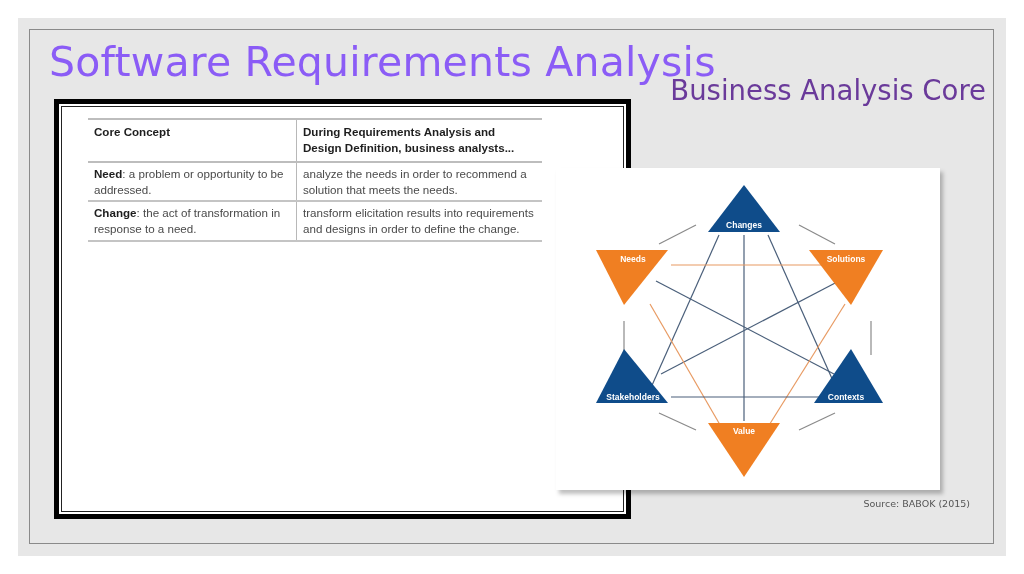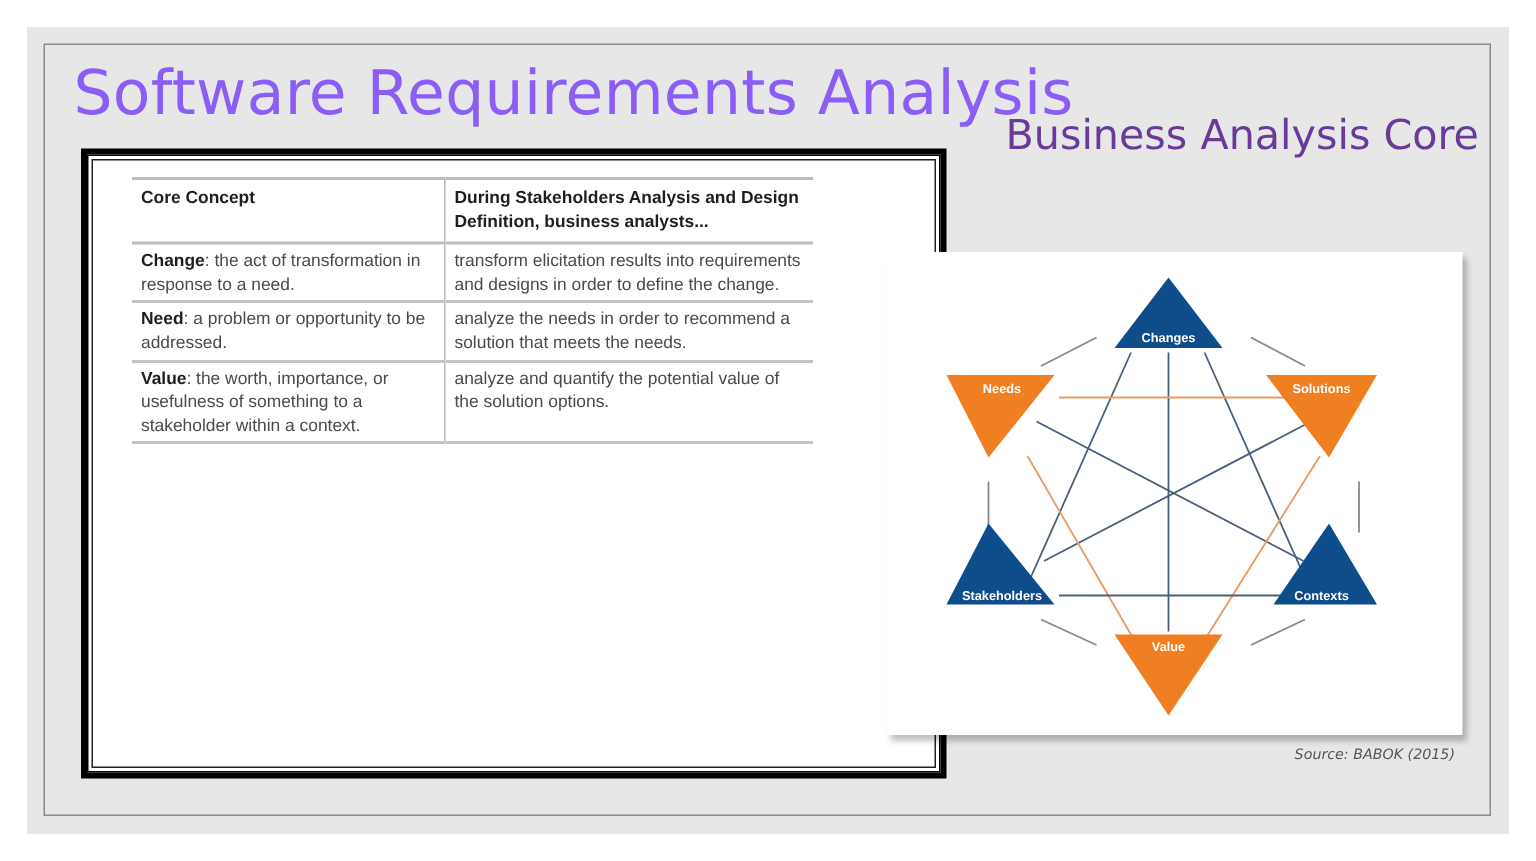--- a/index.html
+++ b/index.html
@@ -13,57 +13,53 @@
 
   .table-frame { position:absolute; left:54px; top:99px; width:577px; height:420px; background:#000; box-sizing:border-box; padding:4px; }
   .table-frame-inner { width:100%; height:100%; background:#fff; box-sizing:border-box; border:1px solid #000; outline:1px solid #fff; outline-offset:-3px; position:relative; }
   .table-frame-inner2 { position:absolute; left:2px; top:2px; right:2px; bottom:2px; border:1px solid #222; background:#fff; }
   table.concepts { position:absolute; left:26px; top:11px; width:454px; border-collapse:collapse; font-family:"Liberation Sans", sans-serif; font-size:11.6px; color:#4a4a4a; line-height:15.6px; }
   table.concepts th { text-align:left; font-weight:bold; color:#1e1e1e; vertical-align:top; padding:4px 6px 6px 6px; border-top:2px solid #bdbdbd; border-bottom:2px solid #bdbdbd; }
   table.concepts td { vertical-align:top; padding:3px 6px 3px 6px; border-bottom:2px solid #c4c4c4; }
   table.concepts th:first-child, table.concepts td:first-child { border-right:1px solid #b8b8b8; width:196px; }
   table.concepts td b { color:#1e1e1e; }
 
-  .diagram-frame { position:absolute; left:591px; top:168px; width:384px; height:322px; background:#fff; box-shadow: 3px 4px 4px rgba(0,0,0,0.25); }
+  .diagram-frame { position:absolute; left:556px; top:168px; width:384px; height:322px; background:#fff; box-shadow: 3px 4px 4px rgba(0,0,0,0.25); }
   .diagram-frame svg { position:absolute; left:0; top:0; }
-  .source { position:absolute; left:820px; top:498px; width:150px; text-align:right; font-family:"DejaVu Sans", sans-serif; font-size:9.5px; color:#555;font-style:italic; }
+  .source { position:absolute; left:820px; top:498px; width:150px; text-align:right; font-family:"DejaVu Sans", sans-serif; font-size:9.5px; color:#555; }
 </style>
 </head>
 <body>
 
 <div class="slide-panel"></div>
 <div class="slide-frame"></div>
 
 <div class="title">Software Requirements Analysis</div>
 <div class="subtitle">
   <span class="l1">Business Analysis Core</span>
 </div>
 
 <div class="table-frame">
   <div class="table-frame-inner">
     <div class="table-frame-inner2">
       <table class="concepts">
         <thead>
           <tr>
             <th>Core Concept</th>
-            <th>During Stakeholders Analysis and Design Definition, business analysts...</th>
+            <th>During Requirements Analysis and Design Definition, business analysts...</th>
           </tr>
         </thead>
         <tbody>
-          <tr>
-            <td><b>Change</b><span>: the act of transformation in response to a need.</span></td>
-            <td>transform elicitation results into requirements and designs in order to define the change.</td>
-          </tr>
           <tr>
             <td><b>Need</b><span>: a problem or opportunity to be addressed.</span></td>
             <td>analyze the needs in order to recommend a solution that meets the needs.</td>
           </tr>
           <tr>
-            <td><b>Value</b><span>: the worth, importance, or usefulness of something to a stakeholder within a context.</span></td>
-            <td>analyze and quantify the potential value of the solution options.</td>
+            <td><b>Change</b><span>: the act of transformation in response to a need.</span></td>
+            <td>transform elicitation results into requirements and designs in order to define the change.</td>
           </tr>
         </tbody>
       </table>
     </div>
   </div>
 </div>
 
 <div class="diagram-frame">
   <svg width="384" height="322" viewBox="0 0 384 322">
 

